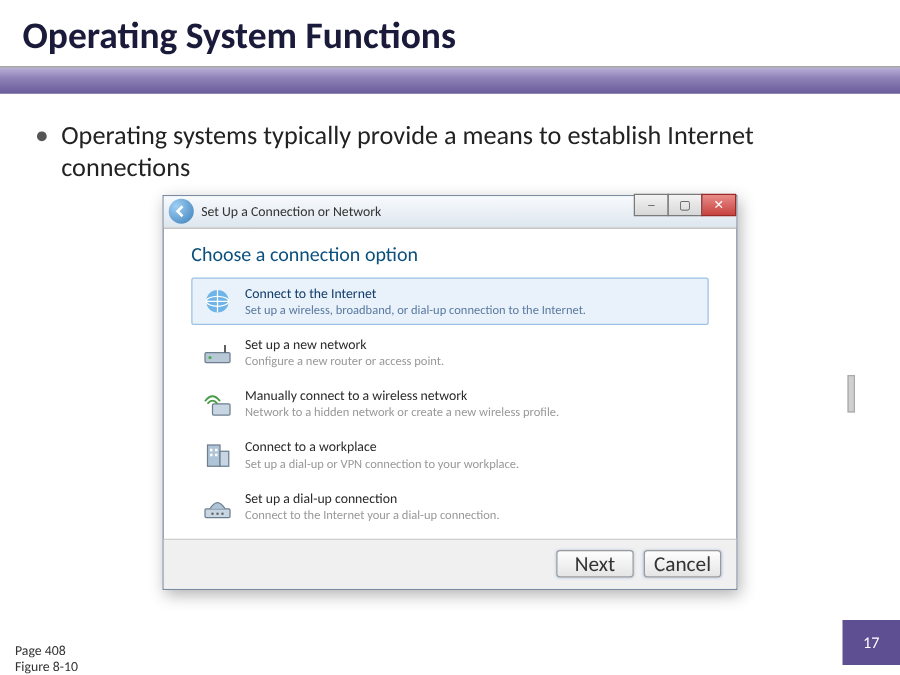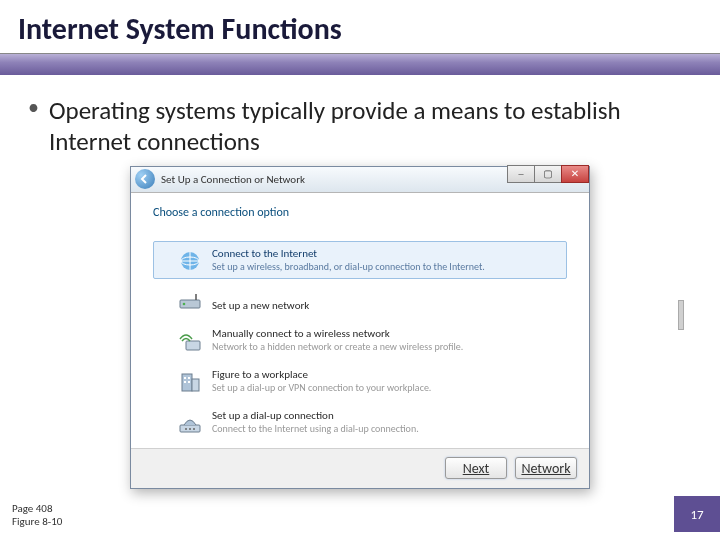--- a/index.html
+++ b/index.html
@@ -29,21 +29,21 @@
     display: flex;
     align-items: flex-start;
   }
   .bullet-dot {
     font-size: 22px;
     color: #555;
     margin-right: 10px;
     line-height: 1.2;
   }
   .bullet-text {
-    font-size: 25px;
+    font-size: 21px;
     color: #222;
     line-height: 1.25;
   }
   .dialog-wrap {
     display: flex;
     justify-content: center;
   }
   .dialog {
     width: 460px;
     background: #fff;
@@ -83,27 +83,27 @@
     display: flex; align-items: center; justify-content: center;
     font-size: 10px; color: #444;
     margin-left: -1px;
   }
   .winbtn.close { background: linear-gradient(#e98b88,#c64340); color:#fff; border-color:#9a2a28; }
   .dlg-body {
     padding: 12px 22px 4px 22px;
   }
   .dlg-heading {
     color: #0b4f7d;
-    font-size: 12px;
-    margin-bottom: 22px;
+    font-size: 16px;
+    margin-bottom: 8px;
   }
   .opt {
     display: flex;
-    align-items: flex-end;
-    padding: 5px 22px;
+    align-items: center;
+    padding: 5px 6px;
     border: 1px solid transparent;
     border-radius: 2px;
     margin-bottom: 3px;
     gap: 8px;
   }
   .opt.selected {
     background: #e9f2fb;
     border-color: #9cc1e4;
   }
   .opt-icon {
@@ -129,36 +129,35 @@
     align-items: center;
     padding: 0 12px;
     gap: 8px;
   }
   .btn {
     min-width: 62px;
     height: 22px;
     background: linear-gradient(#fefefe,#e5e5e5);
     border: 1px solid #9a9a9a;
     border-radius: 3px;
-    font-size: 14px;
+    font-size: 17px;
     color: #333;
     display: flex; align-items: center; justify-content: center;
     box-shadow: 0 0 2px rgba(100,150,220,0.5);
-    text-decoration: underline;
   }
   .footer {
     position: absolute;
     bottom: 0;
     left: 0;
     width: 100%;
     height: 48px;
   }
   .page-ref {
     position: absolute;
-    left: 12px; bottom: 12px;
+    left: 12px; bottom: 0;
     font-size: 11px;
     color: #333;
     line-height: 1.2;
   }
   .footer-center {
     position: absolute;
     left: 50%; transform: translateX(-50%);
     bottom: 4px;
     font-size: 14px;
     color: #222;
@@ -179,21 +178,21 @@
     right: 36px;
     top: 300px;
     width: 6px; height: 30px;
     background: #d0d0d0;
     border: 1px solid #aaa;
   }
 </style>
 </head>
 <body>
 
-<div class="title">Internet System Functions</div>
+<div class="title">Operating System Functions</div>
 <div class="title-bar"></div>
 
 <div class="bullet-region">
   <div class="bullet">
     <span class="bullet-dot">•</span>
     <span class="bullet-text">Operating systems typically provide a means to establish Internet connections</span>
   </div>
 </div>
 
 <div class="dialog-wrap">
@@ -229,20 +228,21 @@
 
       <div class="opt">
         <svg class="opt-icon" viewBox="0 0 28 24">
             <rect x="4" y="12" width="20" height="8" rx="1" fill="#b9c8d6"></rect>
             <rect x="4" y="12" width="20" height="8" rx="1" fill="none" stroke="#6d7e8f"></rect>
             <circle cx="8" cy="16" r="1.3" fill="#4caf50"></circle>
             <path d="M20 12 v-6" stroke="#555" stroke-width="1.5"></path>
           </svg>
         <div class="opt-text">
           <div class="opt-title">Set up a new network</div>
+          <div class="opt-sub">Configure a new router or access point.</div>
         </div>
       </div>
 
       <div class="opt">
         <svg class="opt-icon" viewBox="0 0 28 24">
             <rect x="10" y="12" width="14" height="9" rx="1" fill="#c8d6e4" stroke="#6d7e8f"></rect>
             <path d="M4 10 q6 -8 12 0" fill="none" stroke="#4a9b4a" stroke-width="1.5"></path>
             <path d="M6 12 q4 -5 8 0" fill="none" stroke="#4a9b4a" stroke-width="1.5"></path>
           </svg>
         <div class="opt-text">
@@ -254,43 +254,43 @@
       <div class="opt">
         <svg class="opt-icon" viewBox="0 0 28 24">
             <rect x="6" y="4" width="10" height="17" fill="#b0c4d8" stroke="#6d7e8f"></rect>
             <rect x="16" y="9" width="7" height="12" fill="#c8d6e4" stroke="#6d7e8f"></rect>
             <rect x="8" y="7" width="2" height="2" fill="#fff"></rect>
             <rect x="12" y="7" width="2" height="2" fill="#fff"></rect>
             <rect x="8" y="11" width="2" height="2" fill="#fff"></rect>
             <rect x="12" y="11" width="2" height="2" fill="#fff"></rect>
           </svg>
         <div class="opt-text">
-          <div class="opt-title">Figure to a workplace</div>
+          <div class="opt-title">Connect to a workplace</div>
           <div class="opt-sub">Set up a dial-up or VPN connection to your workplace.</div>
         </div>
       </div>
 
       <div class="opt">
         <svg class="opt-icon" viewBox="0 0 28 24">
             <rect x="4" y="14" width="20" height="7" rx="1" fill="#c8d6e4" stroke="#6d7e8f"></rect>
             <path d="M8 14 q6 -10 12 0" fill="#b0c4d8" stroke="#6d7e8f"></path>
             <circle cx="10" cy="18" r="1" fill="#666"></circle>
             <circle cx="14" cy="18" r="1" fill="#666"></circle>
             <circle cx="18" cy="18" r="1" fill="#666"></circle>
           </svg>
         <div class="opt-text">
           <div class="opt-title">Set up a dial-up connection</div>
-          <div class="opt-sub">Connect to the Internet using a dial-up connection.</div>
+          <div class="opt-sub">Connect to the Internet your a dial-up connection.</div>
         </div>
       </div>
 
     </div>
     <div class="dlg-footer">
       <div class="btn">Next</div>
-      <div class="btn">Network</div>
+      <div class="btn">Cancel</div>
     </div>
   </div>
 </div>
 
 <div class="scrollhint-right"></div>
 
 <div class="footer">
   <div class="page-ref">
     <div>Page 408</div>
     <div>Figure 8-10</div>

